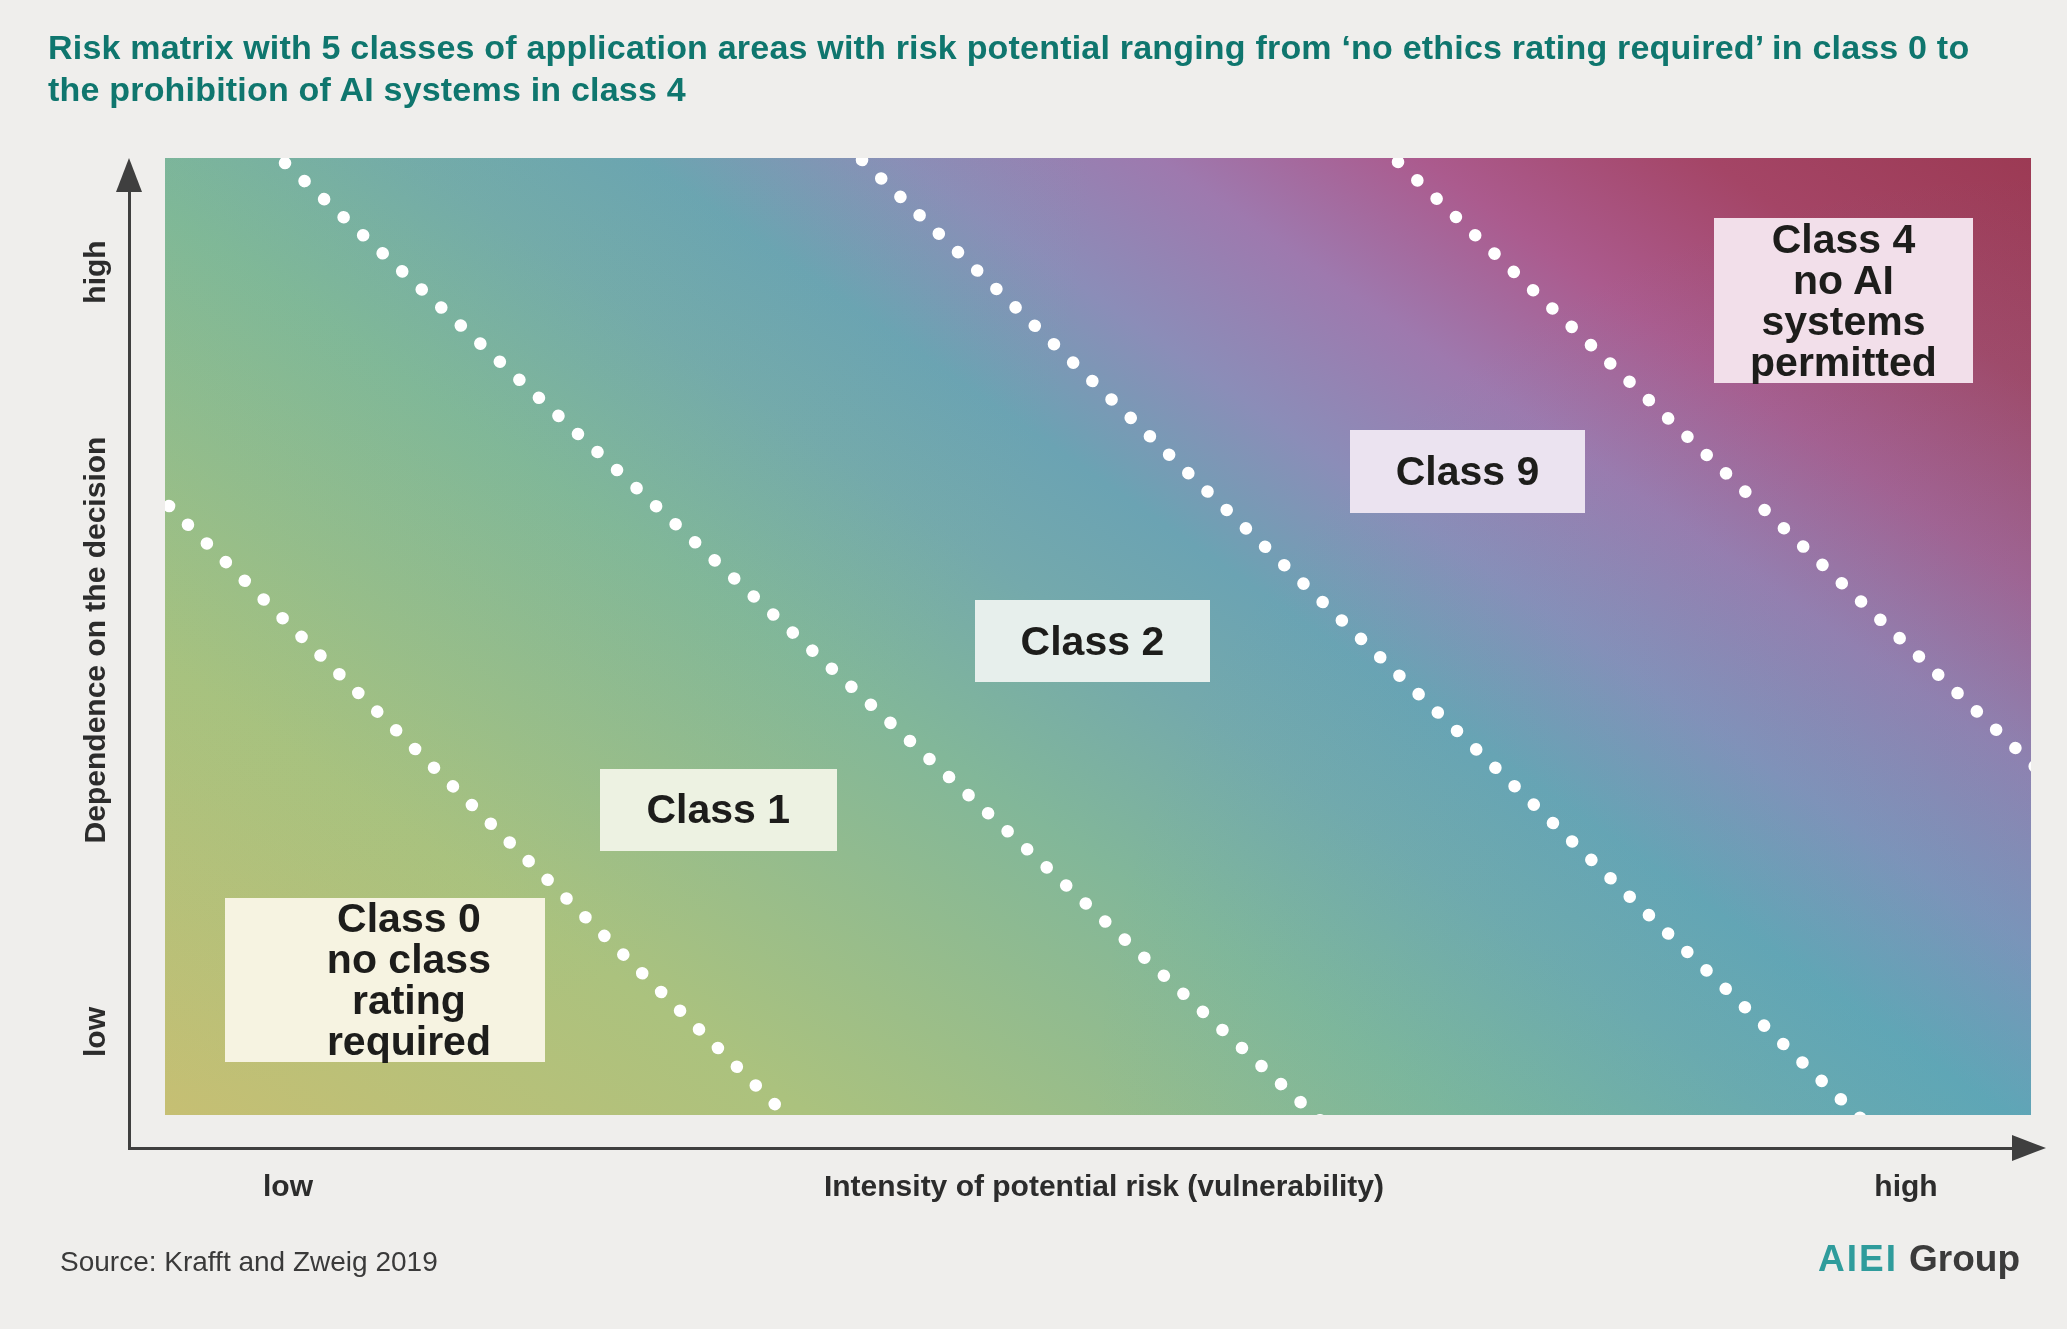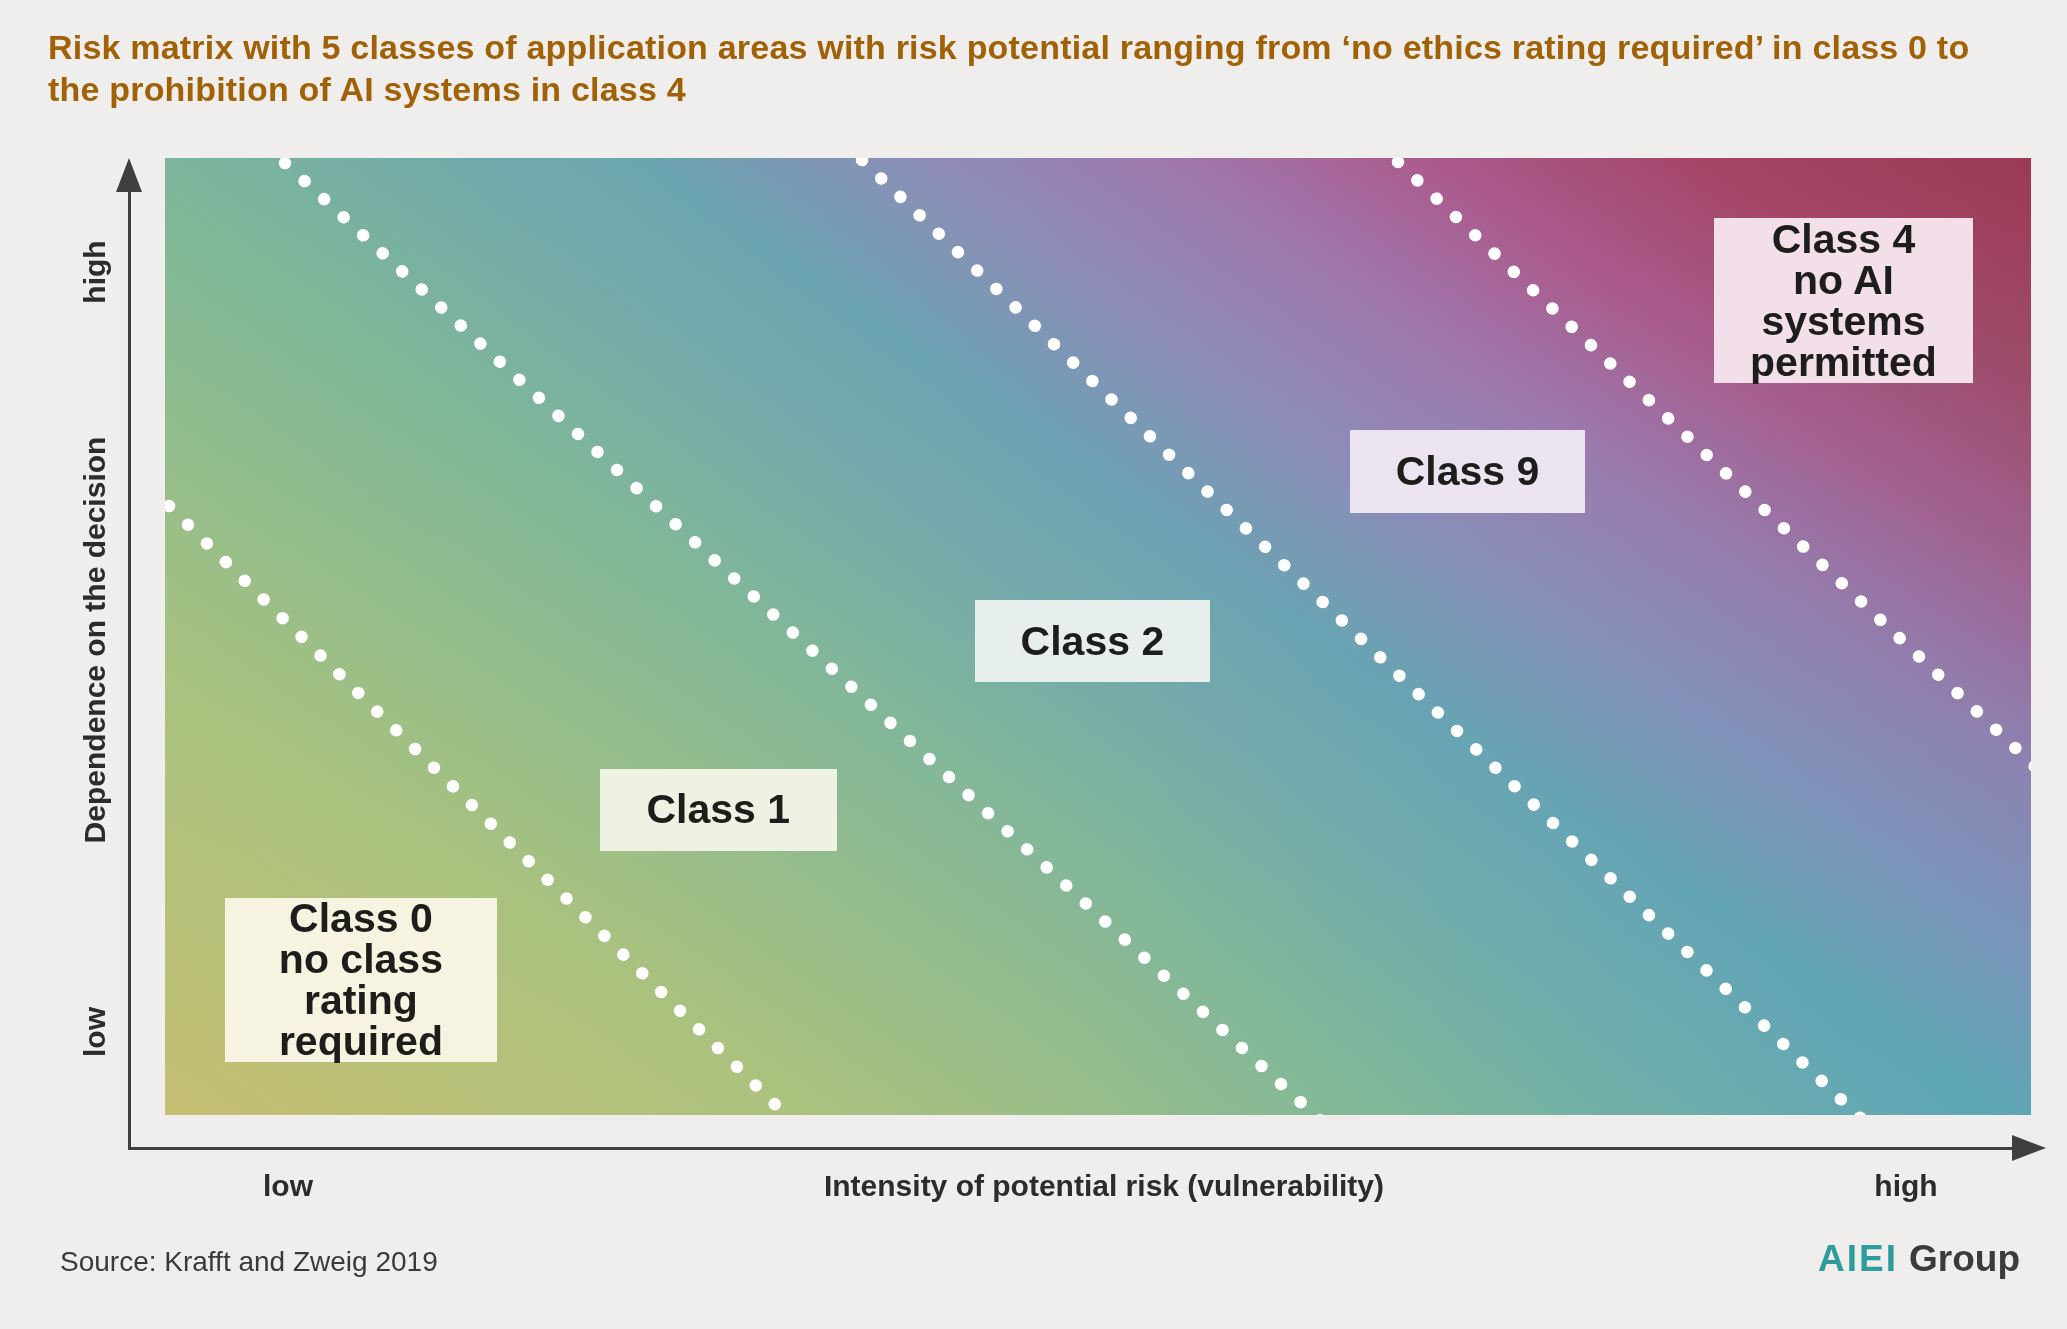--- a/index.html
+++ b/index.html
@@ -18,21 +18,21 @@
   }
   .fig-title {
     position: absolute;
     left: 48px;
     top: 26px;
     width: 1968px;
     font-size: 34px;
     font-weight: 700;
     line-height: 42px;
     letter-spacing: 0.2px;
-    color: #a16207;
+    color: #0f766e;
   }
   .plot {
     position: absolute;
     left: 165px;
     top: 158px;
     width: 1866px;
     height: 957px;
     overflow: hidden;
   }
   .plot svg.boundaries {
@@ -130,21 +130,21 @@
   <div class="fig-title">Risk matrix with 5 classes of application areas with risk potential ranging from ‘no ethics rating required’ in class 0 to the prohibition of AI systems in class 4</div>
 
   <div class="plot" style="background: radial-gradient(circle at 0% 0%, rgba(110, 190, 140, 0.15) 0%, rgba(110, 190, 140, 0) 45%), radial-gradient(circle at 100% 100%, rgba(60, 175, 190, 0.28) 0%, rgba(60, 175, 190, 0) 45%), linear-gradient(35deg, rgb(198, 191, 115) 0%, rgb(171, 194, 126) 20%, rgb(130, 183, 153) 40%, rgb(116, 169, 172) 50%, rgb(107, 163, 179) 57%, rgb(139, 141, 184) 65%, rgb(158, 121, 174) 73%, rgb(171, 91, 142) 81%, rgb(164, 69, 102) 90%, rgb(156, 58, 84) 100%);">
     <svg class="boundaries" viewBox="0 0 1866 957" preserveAspectRatio="none">
         <line x1="4" y1="348" x2="642" y2="978" stroke="#ffffff" stroke-width="12.5" stroke-linecap="round" stroke-dasharray="0.1 26.5"></line>
         <line x1="120" y1="5" x2="1170" y2="976" stroke="#ffffff" stroke-width="12.5" stroke-linecap="round" stroke-dasharray="0.1 26.5"></line>
         <line x1="697" y1="2" x2="1712" y2="976" stroke="#ffffff" stroke-width="12.5" stroke-linecap="round" stroke-dasharray="0.1 26.5"></line>
         <line x1="1233" y1="4" x2="1882" y2="620" stroke="#ffffff" stroke-width="12.5" stroke-linecap="round" stroke-dasharray="0.1 26.5"></line>
       </svg>
 
-  <div class="class-box" style="left: 3.2%; top: 77.3%; width: 14.6%; height: 17.2%; background: rgb(246, 243, 225);">
+  <div class="class-box" style="left: 3.2%; top: 77.3%; width: 14.6%; height: 17.2%; background: rgb(246, 243, 225); padding-left: 48px;">
         <div>Class 0</div>
         <div>no class</div>
         <div>rating required</div>
       </div>
       <div class="class-box" style="left: 23.3%; top: 63.8%; width: 12.7%; height: 8.6%; background: rgb(237, 242, 226);">
         <div>Class 1</div>
       </div>
       <div class="class-box" style="left: 43.4%; top: 46.2%; width: 12.6%; height: 8.6%; background: rgb(231, 239, 236);">
         <div>Class 2</div>
       </div>

